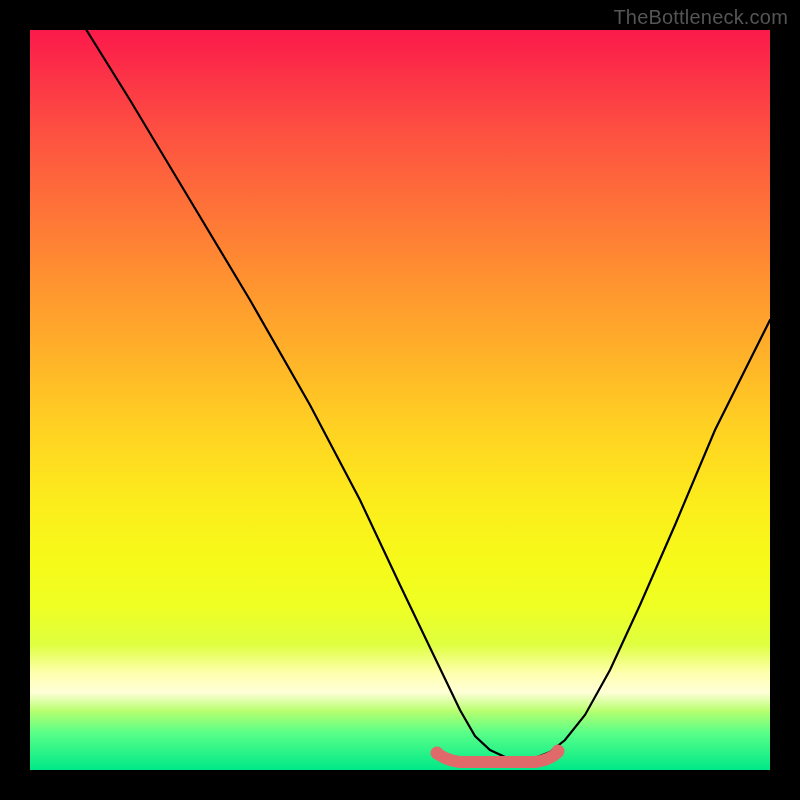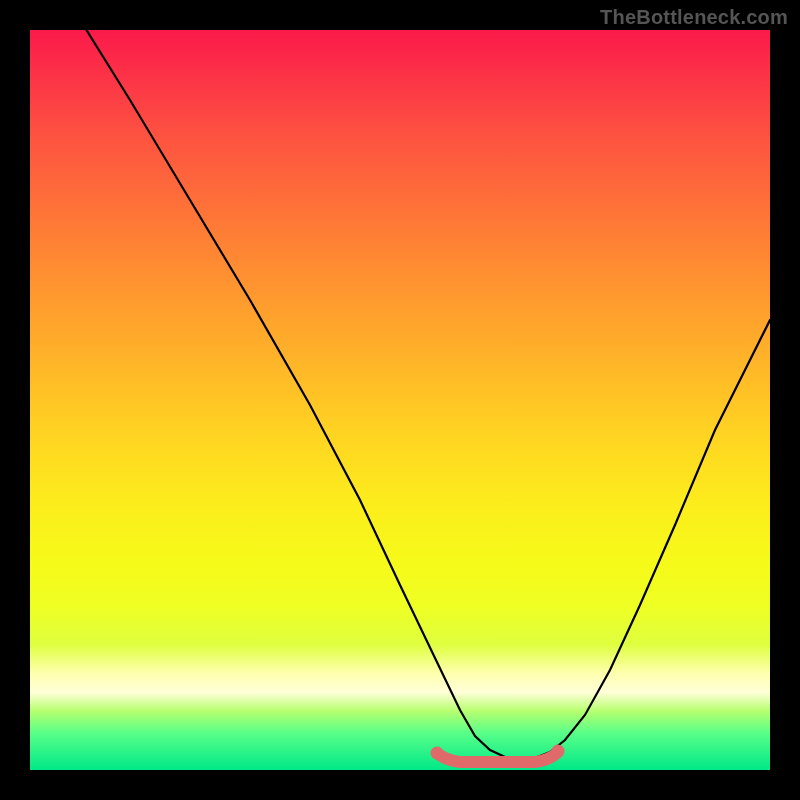--- a/index.html
+++ b/index.html
@@ -10,21 +10,21 @@
     position: relative;
     font-family: Arial, Helvetica, sans-serif;
     overflow: hidden;
   }
   .watermark {
     position: absolute;
     top: 6px;
     right: 12px;
     color: #555;
     font-size: 20px;
-    font-weight: 700;
+    font-weight: 400;
     z-index: 10;
     letter-spacing: 0.2px;
   }
   .plot {
     position: absolute;
     left: 30px;
     top: 30px;
     width: 740px;
     height: 740px;
     background: linear-gradient(to bottom,

